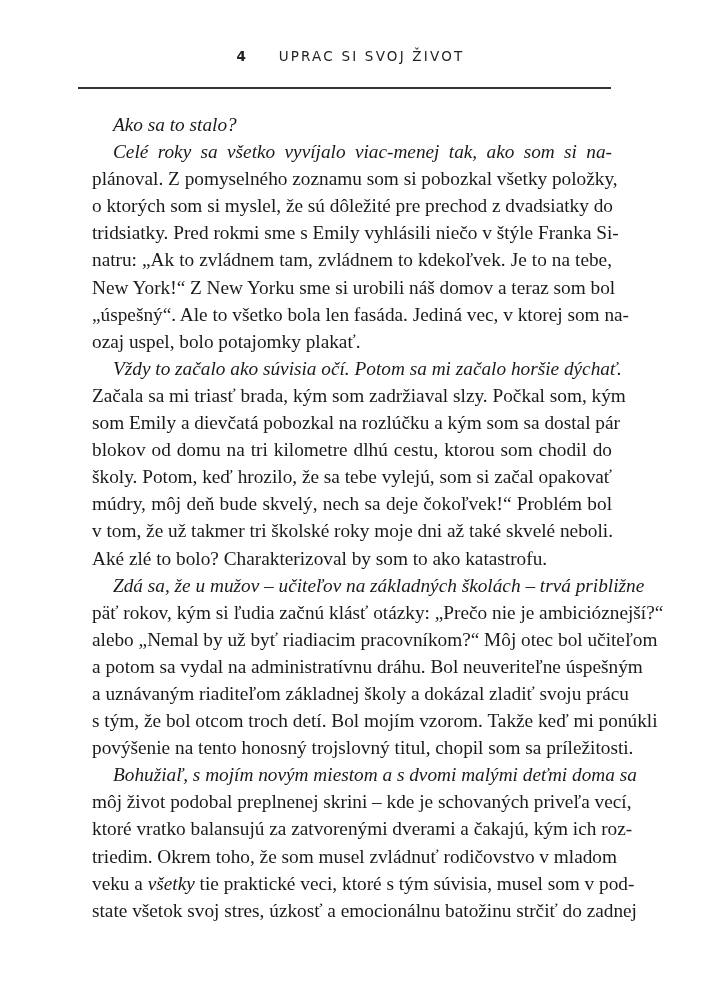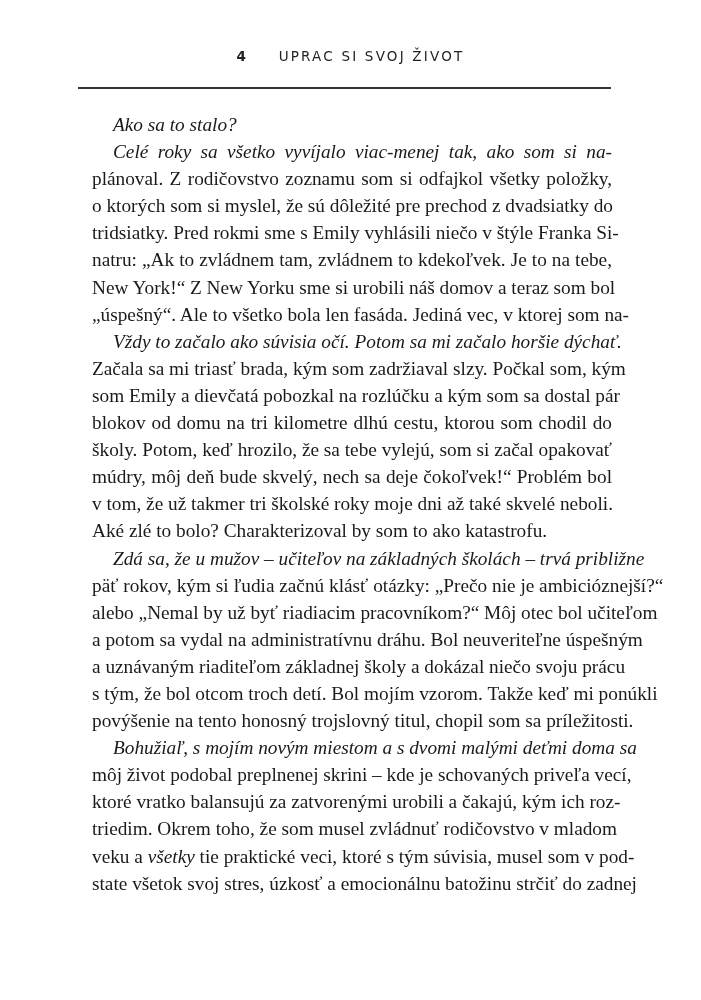--- a/index.html
+++ b/index.html
@@ -25,41 +25,42 @@
 
 <div class="page">
   <div class="header">
     <span class="num">4</span>
     <span>UPRAC SI SVOJ ŽIVOT</span>
   </div>
   <div class="rule"></div>
   <div class="body-text" id="body-text">
       <span class="line indent last">Ako sa to stalo?</span>
       <span class="line indent">Celé roky sa všetko vyvíjalo viac-menej tak, ako som si na-</span>
-      <span class="line">plánoval. Z rodičovstvo zoznamu som si odfajkol všetky položky,</span>
+      <span class="line">plánoval. Z pomyselného zoznamu som si pobozkal všetky položky,</span>
       <span class="line">o ktorých som si myslel, že sú dôležité pre prechod z dvadsiatky do</span>
       <span class="line">tridsiatky. Pred rokmi sme s Emily vyhlásili niečo v štýle Franka Si-</span>
       <span class="line">natru: „Ak to zvládnem tam, zvládnem to kdekoľvek. Je to na tebe,</span>
       <span class="line">New York!“ Z New Yorku sme si urobili náš domov a teraz som bol</span>
       <span class="line">„úspešný“. Ale to všetko bola len fasáda. Jediná vec, v ktorej som na-</span>
+      <span class="line last">ozaj uspel, bolo potajomky plakať.</span>
       <span class="line indent">Vždy to začalo ako súvisia očí. Potom sa mi začalo horšie dýchať.</span>
       <span class="line">Začala sa mi triasť brada, kým som zadržiaval slzy. Počkal som, kým</span>
       <span class="line">som Emily a dievčatá pobozkal na rozlúčku a kým som sa dostal pár</span>
       <span class="line">blokov od domu na tri kilometre dlhú cestu, ktorou som chodil do</span>
       <span class="line">školy. Potom, keď hrozilo, že sa tebe vylejú, som si začal opakovať</span>
       <span class="line">múdry, môj deň bude skvelý, nech sa deje čokoľvek!“ Problém bol</span>
       <span class="line">v tom, že už takmer tri školské roky moje dni až také skvelé neboli.</span>
       <span class="line last">Aké zlé to bolo? Charakterizoval by som to ako katastrofu.</span>
       <span class="line indent">Zdá sa, že u mužov – učiteľov na základných školách – trvá približne</span>
       <span class="line">päť rokov, kým si ľudia začnú klásť otázky: „Prečo nie je ambicióznejší?“</span>
       <span class="line">alebo „Nemal by už byť riadiacim pracovníkom?“ Môj otec bol učiteľom</span>
       <span class="line">a potom sa vydal na administratívnu dráhu. Bol neuveriteľne úspešným</span>
-      <span class="line">a uznávaným riaditeľom základnej školy a dokázal niečo svoju prácu</span>
+      <span class="line">a uznávaným riaditeľom základnej školy a dokázal zladiť svoju prácu</span>
       <span class="line">s tým, že bol otcom troch detí. Bol mojím vzorom. Takže keď mi ponúkli</span>
       <span class="line last">povýšenie na tento honosný trojslovný titul, chopil som sa príležitosti.</span>
       <span class="line indent">Bohužiaľ, s mojím novým miestom a s dvomi malými deťmi doma sa</span>
       <span class="line">môj život podobal preplnenej skrini – kde je schovaných priveľa vecí,</span>
-      <span class="line">ktoré vratko balansujú za zatvorenými urobili a čakajú, kým ich roz-</span>
+      <span class="line">ktoré vratko balansujú za zatvorenými dverami a čakajú, kým ich roz-</span>
       <span class="line">triedim. Okrem toho, že som musel zvládnuť rodičovstvo v mladom</span>
       <span class="line"><span style="white-space: pre;">veku a </span><em style="white-space: pre; margin-top: 8px;">všetky</em><span style="white-space: pre;"> tie praktické veci, ktoré s tým súvisia, musel som v pod-</span></span>
       <span class="line">state všetok svoj stres, úzkosť a emocionálnu batožinu strčiť do zadnej</span>
     </div>
 </div>
 
 </body></html>

